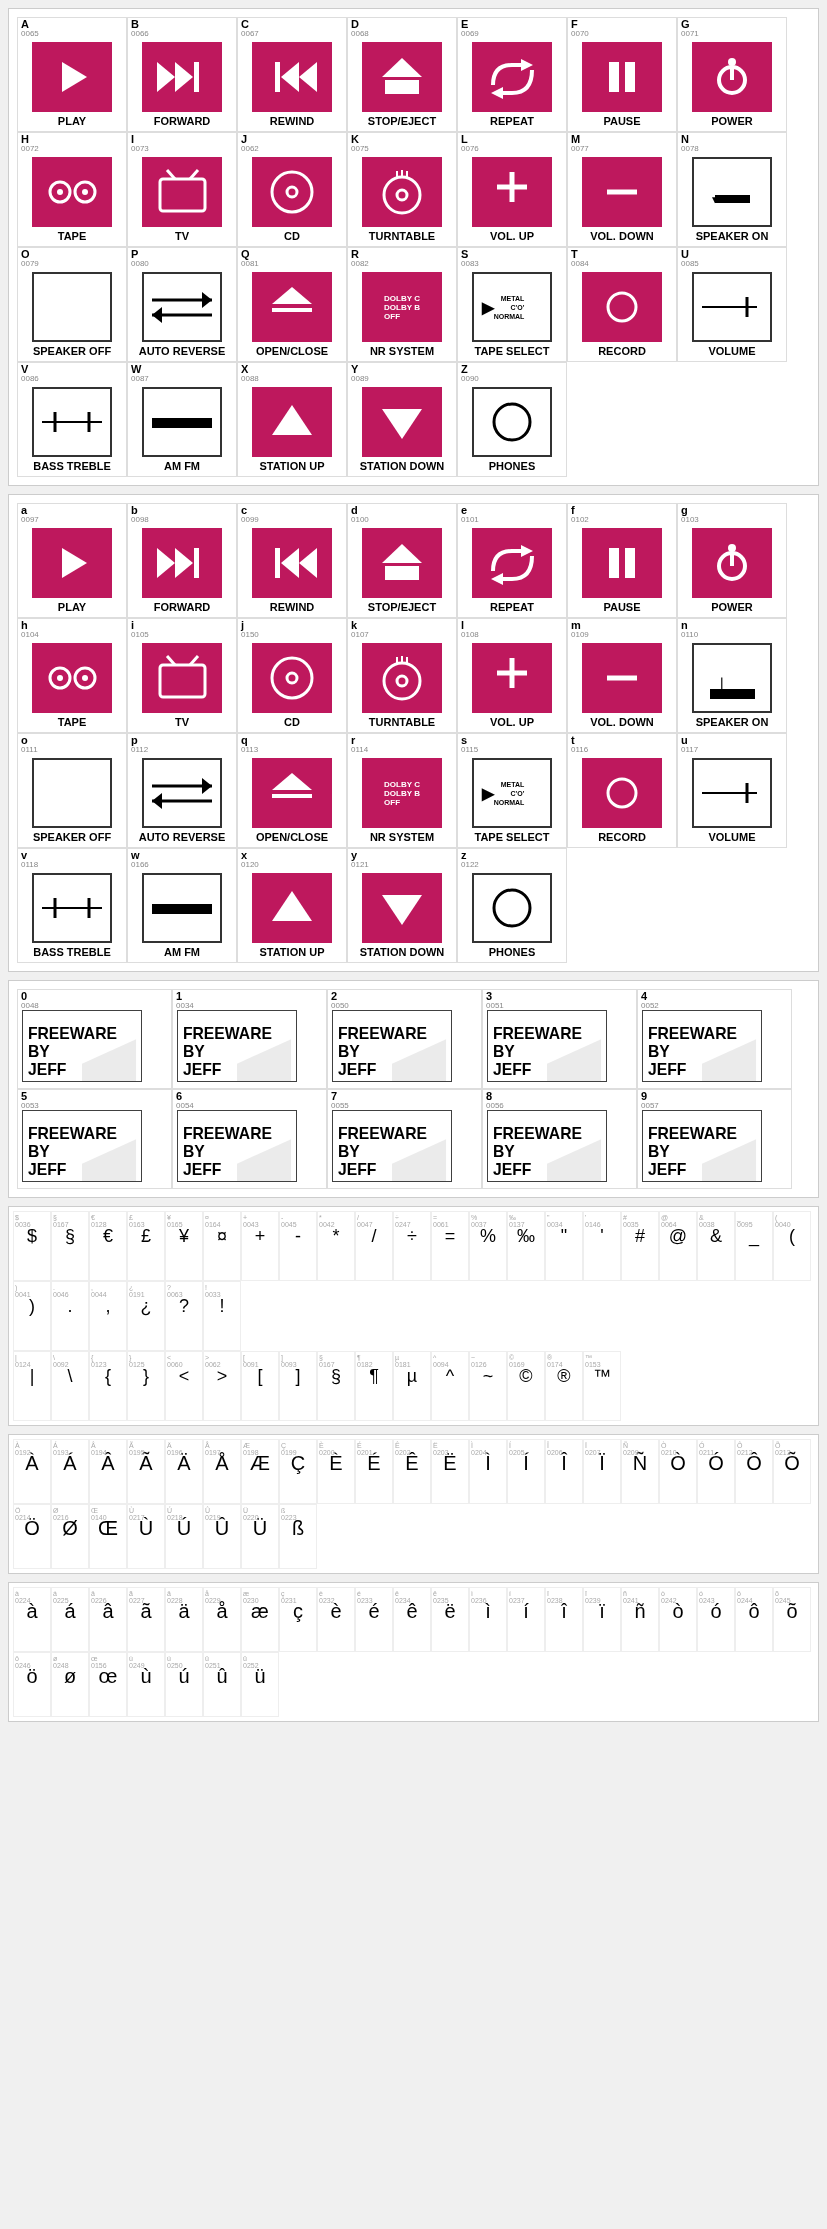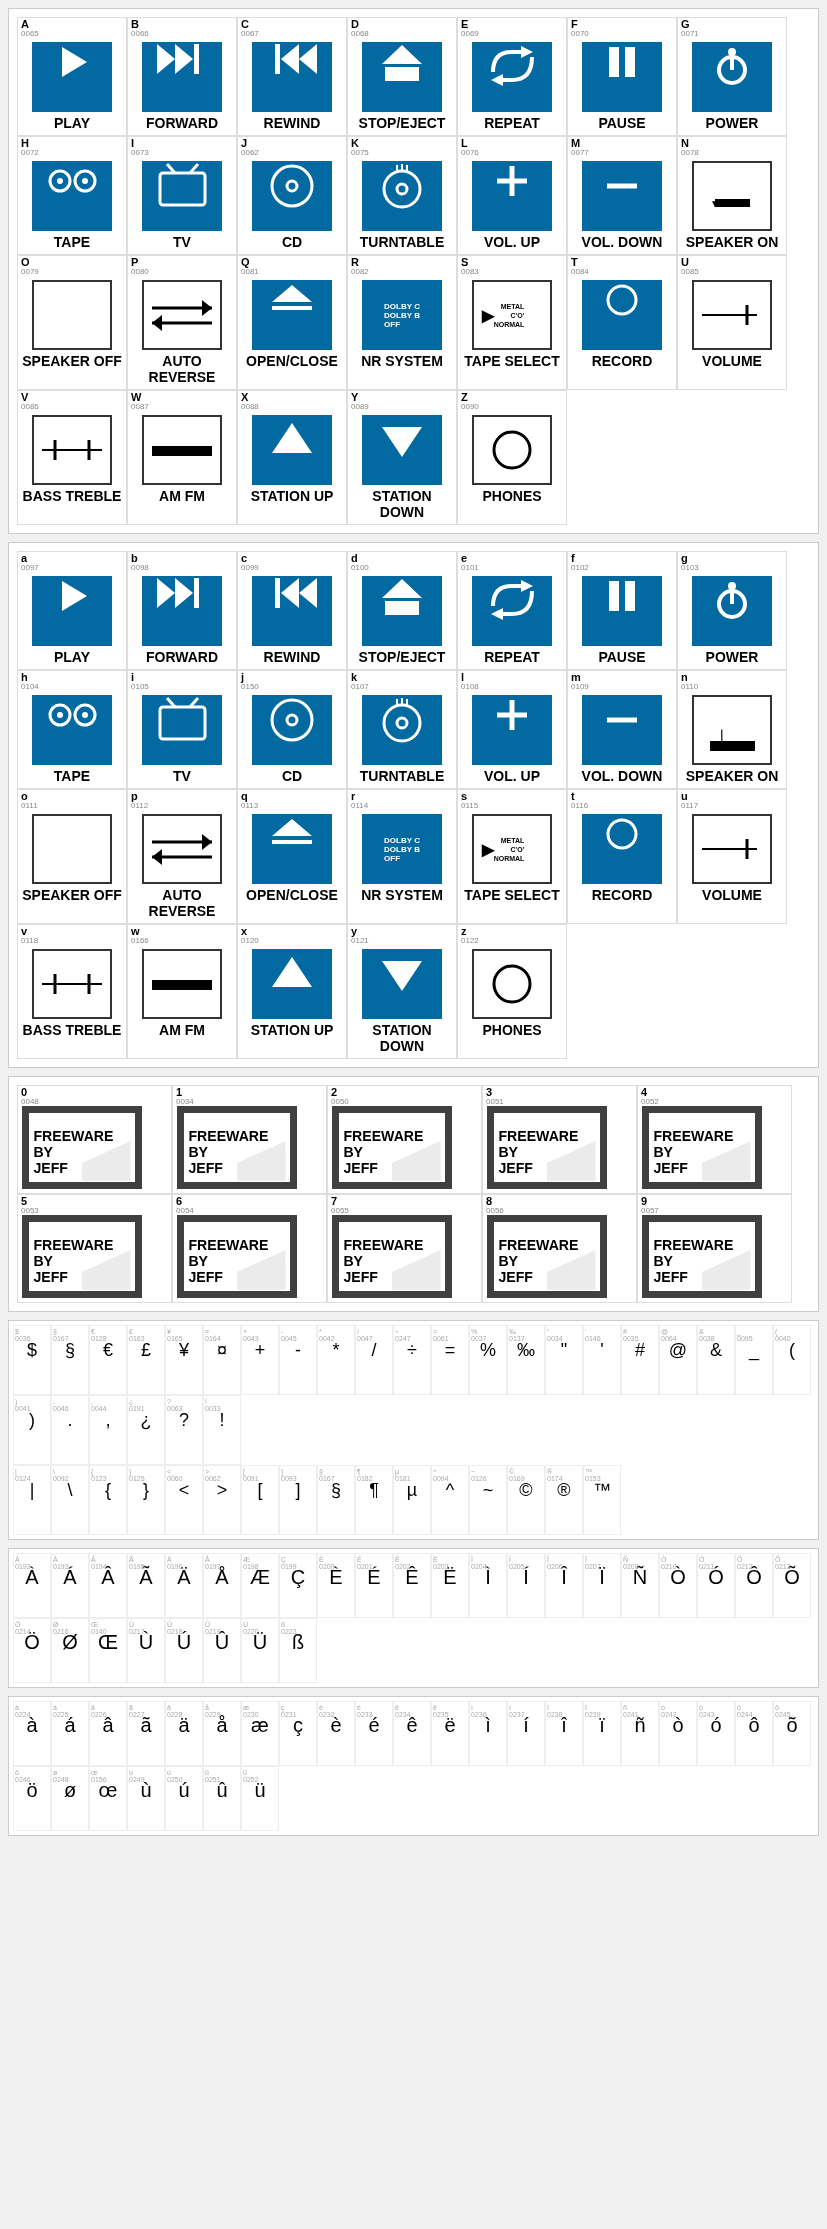--- a/index.html
+++ b/index.html
@@ -42,58 +42,59 @@
       font-size: 8px;
       color: #888;
       align-self: flex-start;
       position: absolute;
       top: 11px;
       left: 3px;
     }
     .icon-box {
       width: 80px;
       height: 70px;
-      background: #0369a1;
+      background: #be185d;
       display: flex;
+      align-items: center;
       justify-content: center;
       margin-top: 20px;
     }
     .icon-box-outline {
       width: 80px;
       height: 70px;
       background: white;
       border: 2px solid #333;
       display: flex;
       align-items: center;
       justify-content: center;
       margin-top: 20px;
     }
     .cell-label {
-      font-size: 14px;
+      font-size: 11px;
       font-weight: bold;
       text-align: center;
       margin-top: 3px;
       color: #000;
     }
     
     
     .num-cell {
       border: 1px solid #ddd;
       width: 155px;
       min-height: 100px;
       display: flex;
       flex-direction: column;
       padding: 4px;
       position: relative;
     }
     .freeware-img {
       width: 120px;
-      height: 83px;
+      height: 72px;
       background: white;
-      border: 7px solid #404040;
+      border: 1px solid #404040;
       margin-top: 16px;
       display: flex;
       align-items: center;
       justify-content: center;
       overflow: hidden;
       position: relative;
     }
     
     .spec-section {
       background: white;

